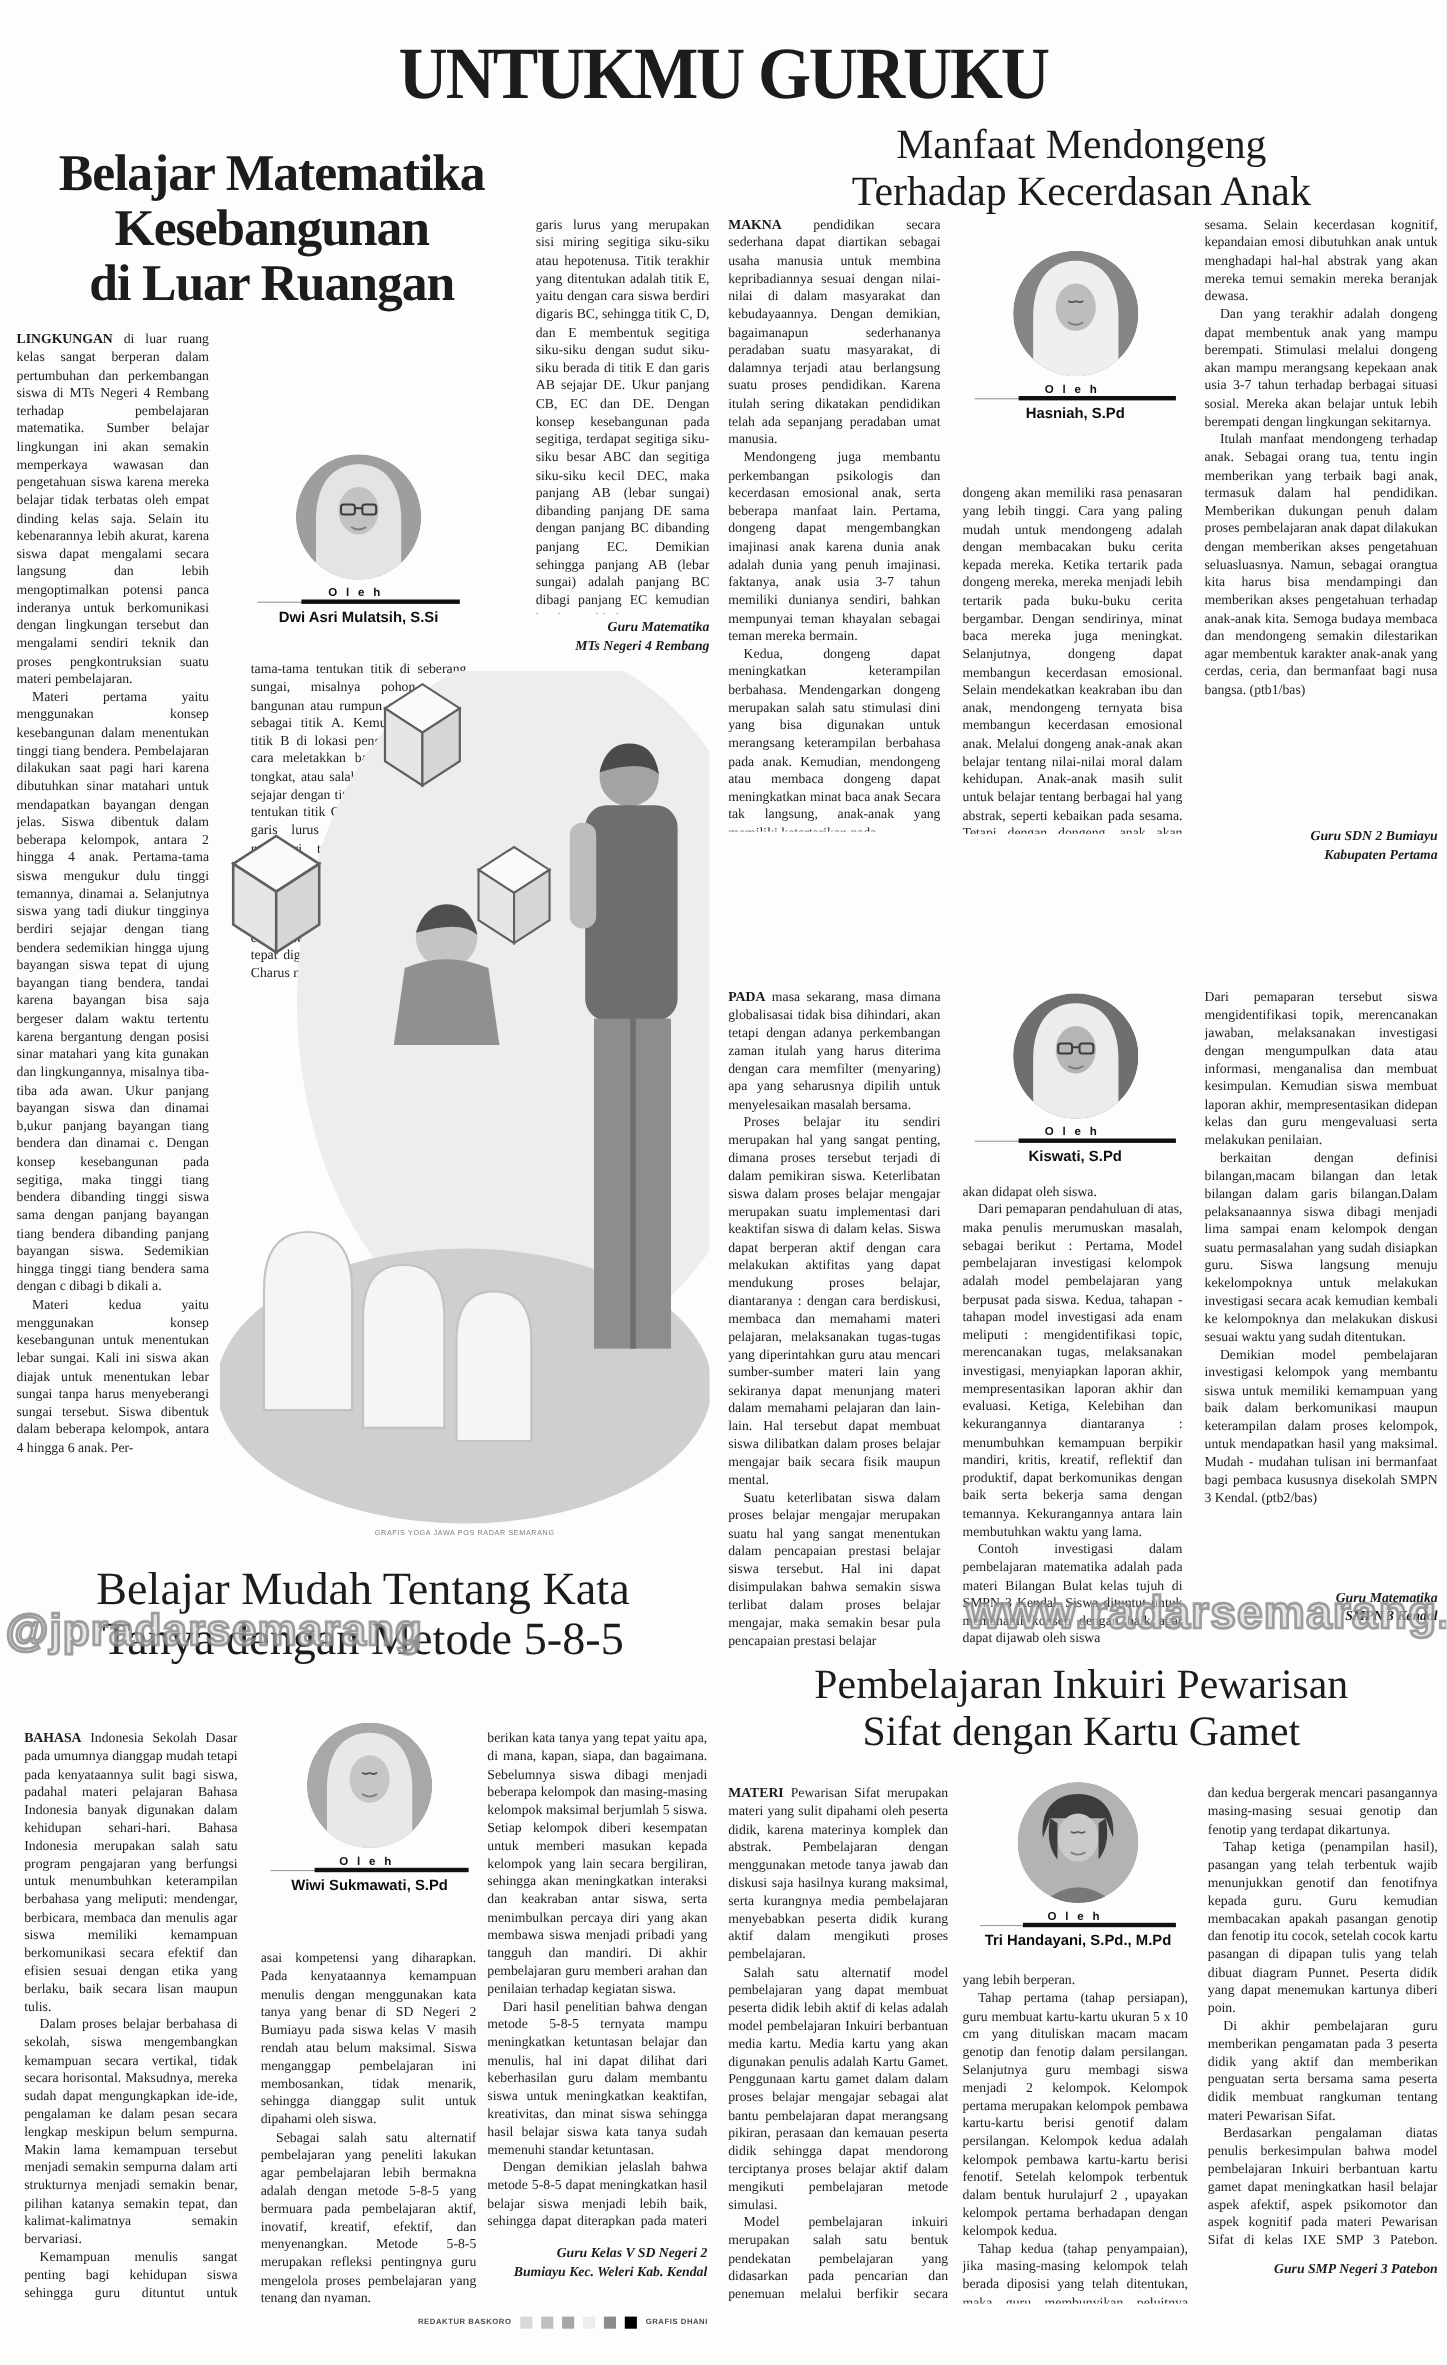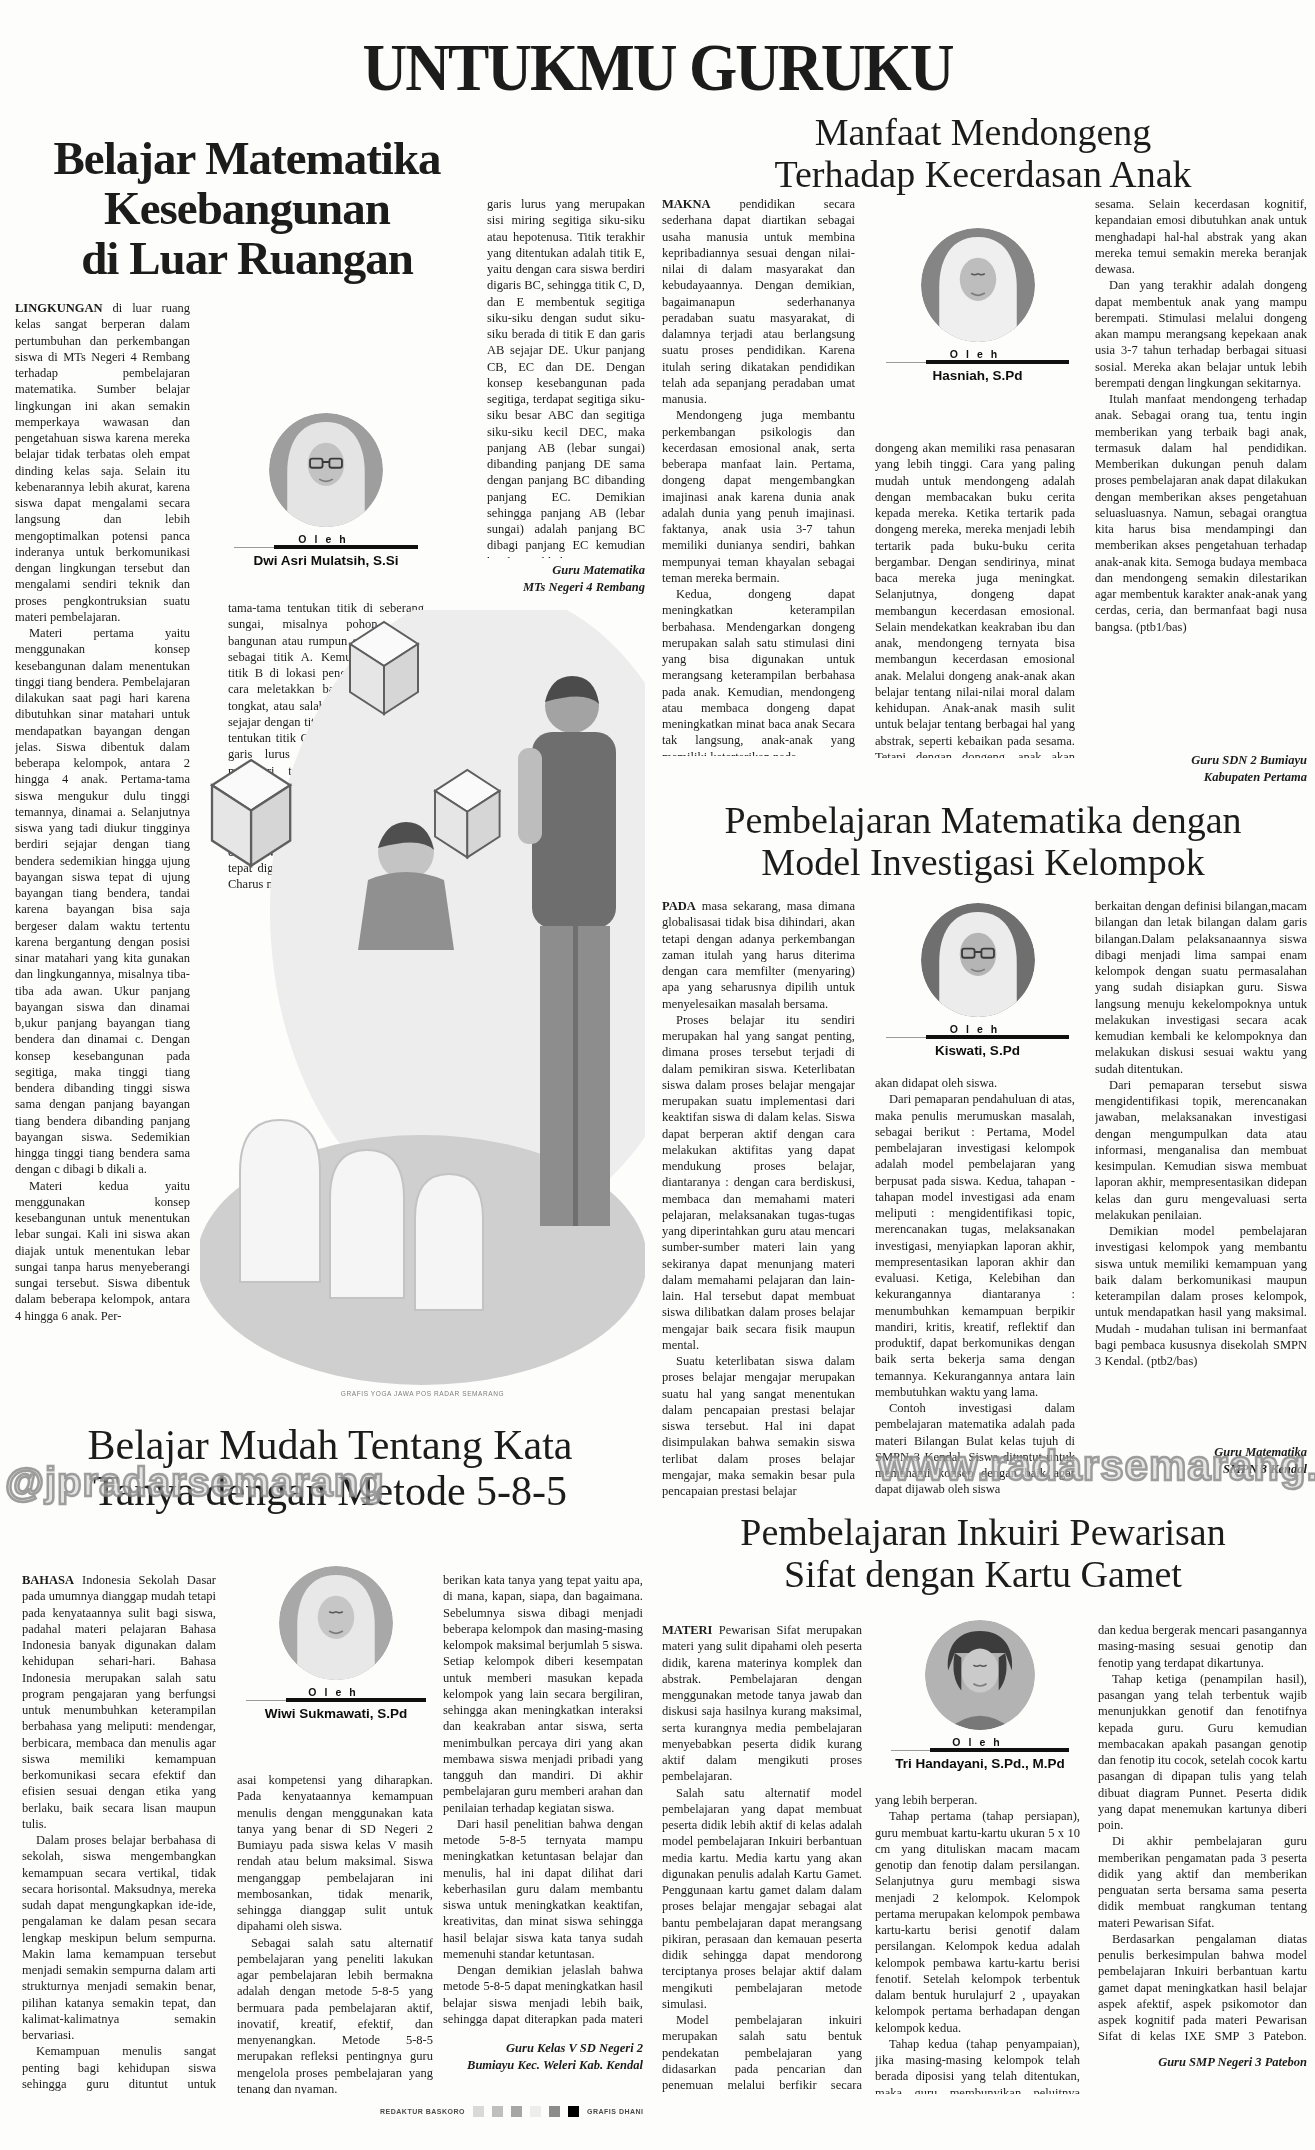--- a/index.html
+++ b/index.html
@@ -182,22 +182,20 @@
   <div class="abs col" style="left:1095px;top:196px;width:212px;height:552px;">
       <p>sesama. Selain kecerdasan kognitif, kepandaian emosi dibutuhkan anak untuk menghadapi hal-hal abstrak yang akan mereka temui semakin mereka beranjak dewasa.</p>
       <p>Dan yang terakhir adalah dongeng dapat membentuk anak yang mampu berempati. Stimulasi melalui dongeng akan mampu merangsang kepekaan anak usia 3-7 tahun terhadap berbagai situasi sosial. Mereka akan belajar untuk lebih berempati dengan lingkungan sekitarnya.</p>
       <p>Itulah manfaat mendongeng terhadap anak. Sebagai orang tua, tentu ingin memberikan yang terbaik bagi anak, termasuk dalam hal pendidikan. Memberikan dukungan penuh dalam proses pembelajaran anak dapat dilakukan dengan memberikan akses pengetahuan seluasluasnya. Namun, sebagai orangtua kita harus bisa mendampingi dan memberikan akses pengetahuan terhadap anak-anak kita. Semoga budaya membaca dan mendongeng semakin dilestarikan agar membentuk karakter anak-anak yang cerdas, ceria, dan bermanfaat bagi nusa bangsa. (ptb1/bas)</p>
     </div>
   <div class="abs sig" style="left:1095px;top:752px;width:212px;">
       <p>Guru SDN 2 Bumiayu</p>
       <p>Kabupaten Pertama</p>
     </div>
 
-  <div class="abs hl hl-serif" style="left:655px;top:800px;width:656px;">Pembelajaran Matematika dengan
-Model Investigasi Kelompok</div>
 
   <div class="abs col" style="left:662px;top:898px;width:193px;height:606px;">
     <p class="pfirst"><b class="lead">PADA</b><span> masa sekarang, masa dimana globalisasai tidak bisa dihindari, akan tetapi dengan adanya perkembangan zaman itulah yang harus diterima dengan cara memfilter (menyaring) apa yang seharusnya dipilih untuk menyelesaikan masalah bersama.</span></p>
     <div class="paras">
         <p>Proses belajar itu sendiri merupakan hal yang sangat penting, dimana proses tersebut terjadi di dalam pemikiran siswa. Keterlibatan siswa dalam proses belajar mengajar merupakan suatu implementasi dari keaktifan siswa di dalam kelas. Siswa dapat berperan aktif dengan cara melakukan aktifitas yang dapat mendukung proses belajar, diantaranya : dengan cara berdiskusi, membaca dan memahami materi pelajaran, melaksanakan tugas-tugas yang diperintahkan guru atau mencari sumber-sumber materi lain yang sekiranya dapat menunjang materi dalam memahami pelajaran dan lain-lain. Hal tersebut dapat membuat siswa dilibatkan dalam proses belajar mengajar baik secara fisik maupun mental.</p>
         <p>Suatu keterlibatan siswa dalam proses belajar mengajar merupakan suatu hal yang sangat menentukan dalam pencapaian prestasi belajar siswa tersebut. Hal ini dapat disimpulakan bahwa semakin siswa terlibat dalam proses belajar mengajar, maka semakin besar pula pencapaian prestasi belajar</p>
       </div>
   </div>
 
   <div class="abs authorbox" style="left:880px;top:903px;width:195px;">
@@ -221,22 +219,22 @@
     <div class="oleh-rule"></div>
     <div class="aname">Kiswati, S.Pd</div>
   </div>
 
   <div class="abs col" style="left:875px;top:1075px;width:200px;height:430px;">
       <p>akan didapat oleh siswa.</p>
       <p>Dari pemaparan pendahuluan di atas, maka penulis merumuskan masalah, sebagai berikut : Pertama, Model pembelajaran investigasi kelompok adalah model pembelajaran yang berpusat pada siswa. Kedua, tahapan - tahapan model investigasi ada enam meliputi : mengidentifikasi topic, merencanakan tugas, melaksanakan investigasi, menyiapkan laporan akhir, mempresentasikan laporan akhir dan evaluasi. Ketiga, Kelebihan dan kekurangannya diantaranya : menumbuhkan kemampuan berpikir mandiri, kritis, kreatif, reflektif dan produktif, dapat berkomunikas dengan baik serta bekerja sama dengan temannya. Kekurangannya antara lain membutuhkan waktu yang lama.</p>
       <p>Contoh investigasi dalam pembelajaran matematika adalah pada materi Bilangan Bulat kelas tujuh di SMPN 3 Kendal. Siswa dituntut untuk memahami konsep dengan baik agar dapat dijawab oleh siswa</p>
     </div>
   <div class="abs col" style="left:1095px;top:898px;width:212px;height:542px;">
+      <p>Dari pemaparan tersebut siswa mengidentifikasi topik, merencanakan jawaban, melaksanakan investigasi dengan mengumpulkan data atau informasi, menganalisa dan membuat kesimpulan. Kemudian siswa membuat laporan akhir, mempresentasikan didepan kelas dan guru mengevaluasi serta melakukan penilaian.</p>
       <p>berkaitan dengan definisi bilangan,macam bilangan dan letak bilangan dalam garis bilangan.Dalam pelaksanaannya siswa dibagi menjadi lima sampai enam kelompok dengan suatu permasalahan yang sudah disiapkan guru. Siswa langsung menuju kekelompoknya untuk melakukan investigasi secara acak kemudian kembali ke kelompoknya dan melakukan diskusi sesuai waktu yang sudah ditentukan.</p>
-      <p>Dari pemaparan tersebut siswa mengidentifikasi topik, merencanakan jawaban, melaksanakan investigasi dengan mengumpulkan data atau informasi, menganalisa dan membuat kesimpulan. Kemudian siswa membuat laporan akhir, mempresentasikan didepan kelas dan guru mengevaluasi serta melakukan penilaian.</p>
       <p>Demikian model pembelajaran investigasi kelompok yang membantu siswa untuk memiliki kemampuan yang baik dalam berkomunikasi maupun keterampilan dalam proses kelompok, untuk mendapatkan hasil yang maksimal. Mudah - mudahan tulisan ini bermanfaat bagi pembaca kususnya disekolah SMPN 3 Kendal. (ptb2/bas)</p>
     </div>
   <div class="abs sig" style="left:1095px;top:1444px;width:212px;">
       <p>Guru Matematika</p>
       <p>SMPN 3 Kendal</p>
     </div>
 
   <div class="abs hl hl-serif" style="left:15px;top:1422px;width:630px;font-size:42px;">Belajar Mudah Tentang Kata
 Tanya dengan Metode 5-8-5</div>
 

